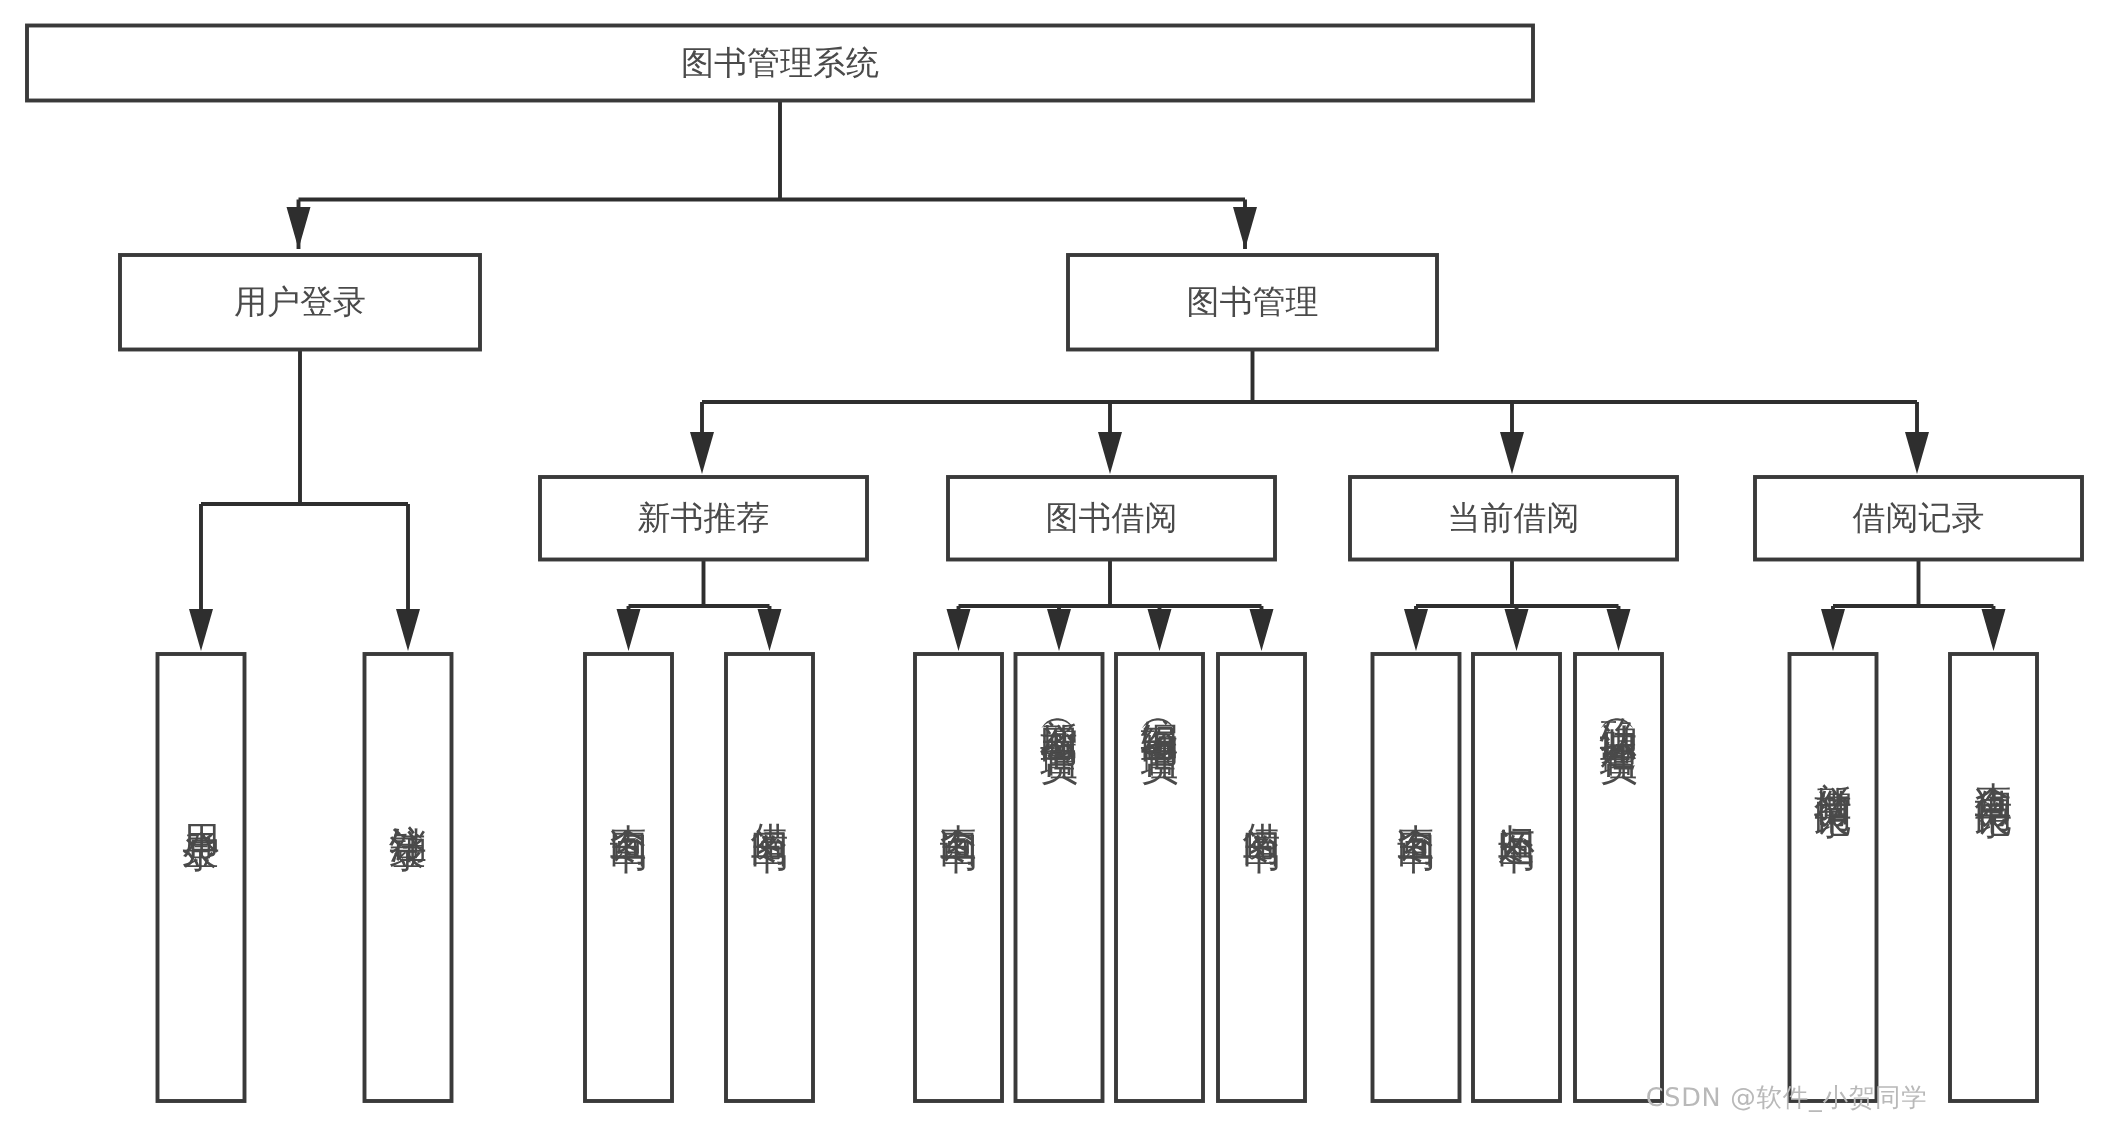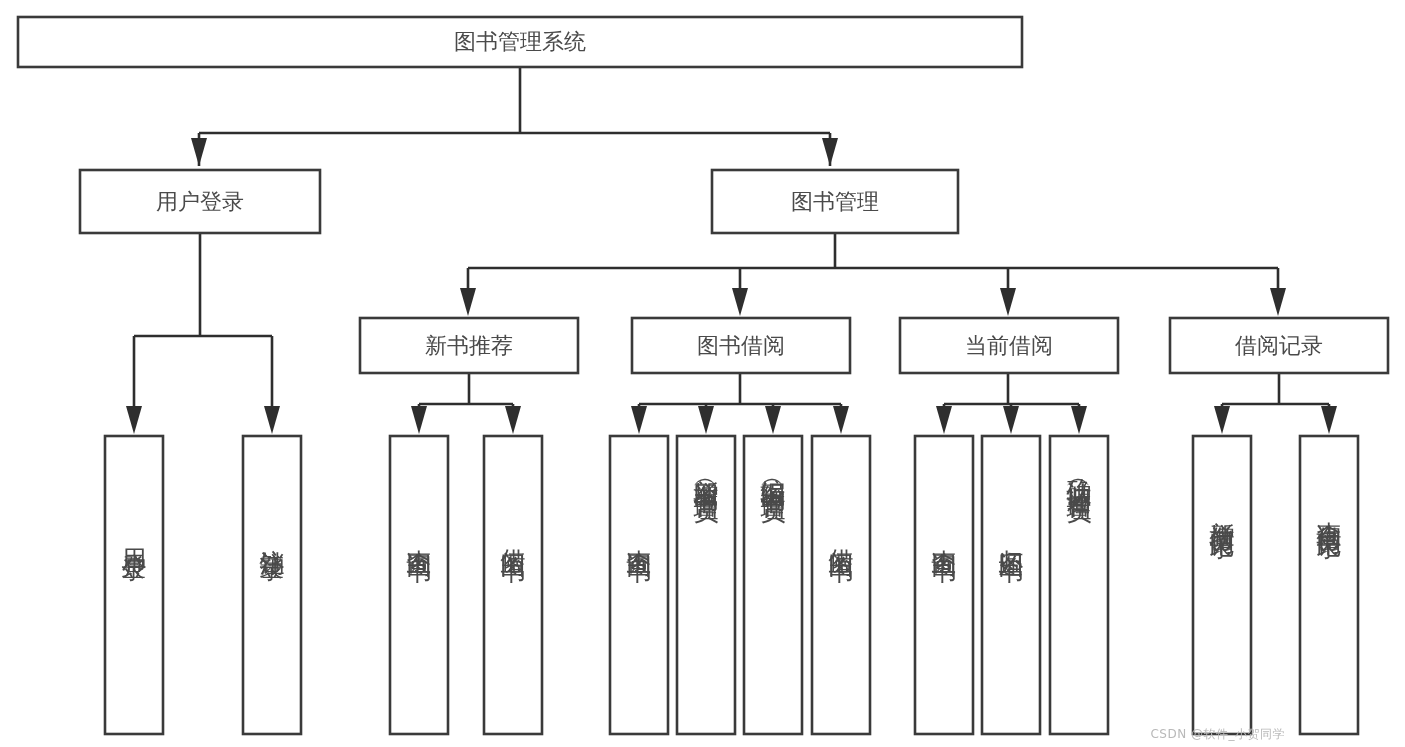--- a/index.html
+++ b/index.html
@@ -69,21 +69,21 @@
     letter-spacing: 3px;
     color: #4a4a4a;
     white-space: nowrap;
     text-align: center;
   }
   .watermark {
     position: absolute;
     right: 10px;
     bottom: 4px;
     font-family: "DejaVu Sans", "Liberation Sans", sans-serif;
-    font-size: 12px;
+    font-size: 17px;
     color: #b9b9b9;
     letter-spacing: 0.5px;
     white-space: nowrap;
   }
 </style>
 </head>
 <body>
 
 <div id="diagram-root">
 

